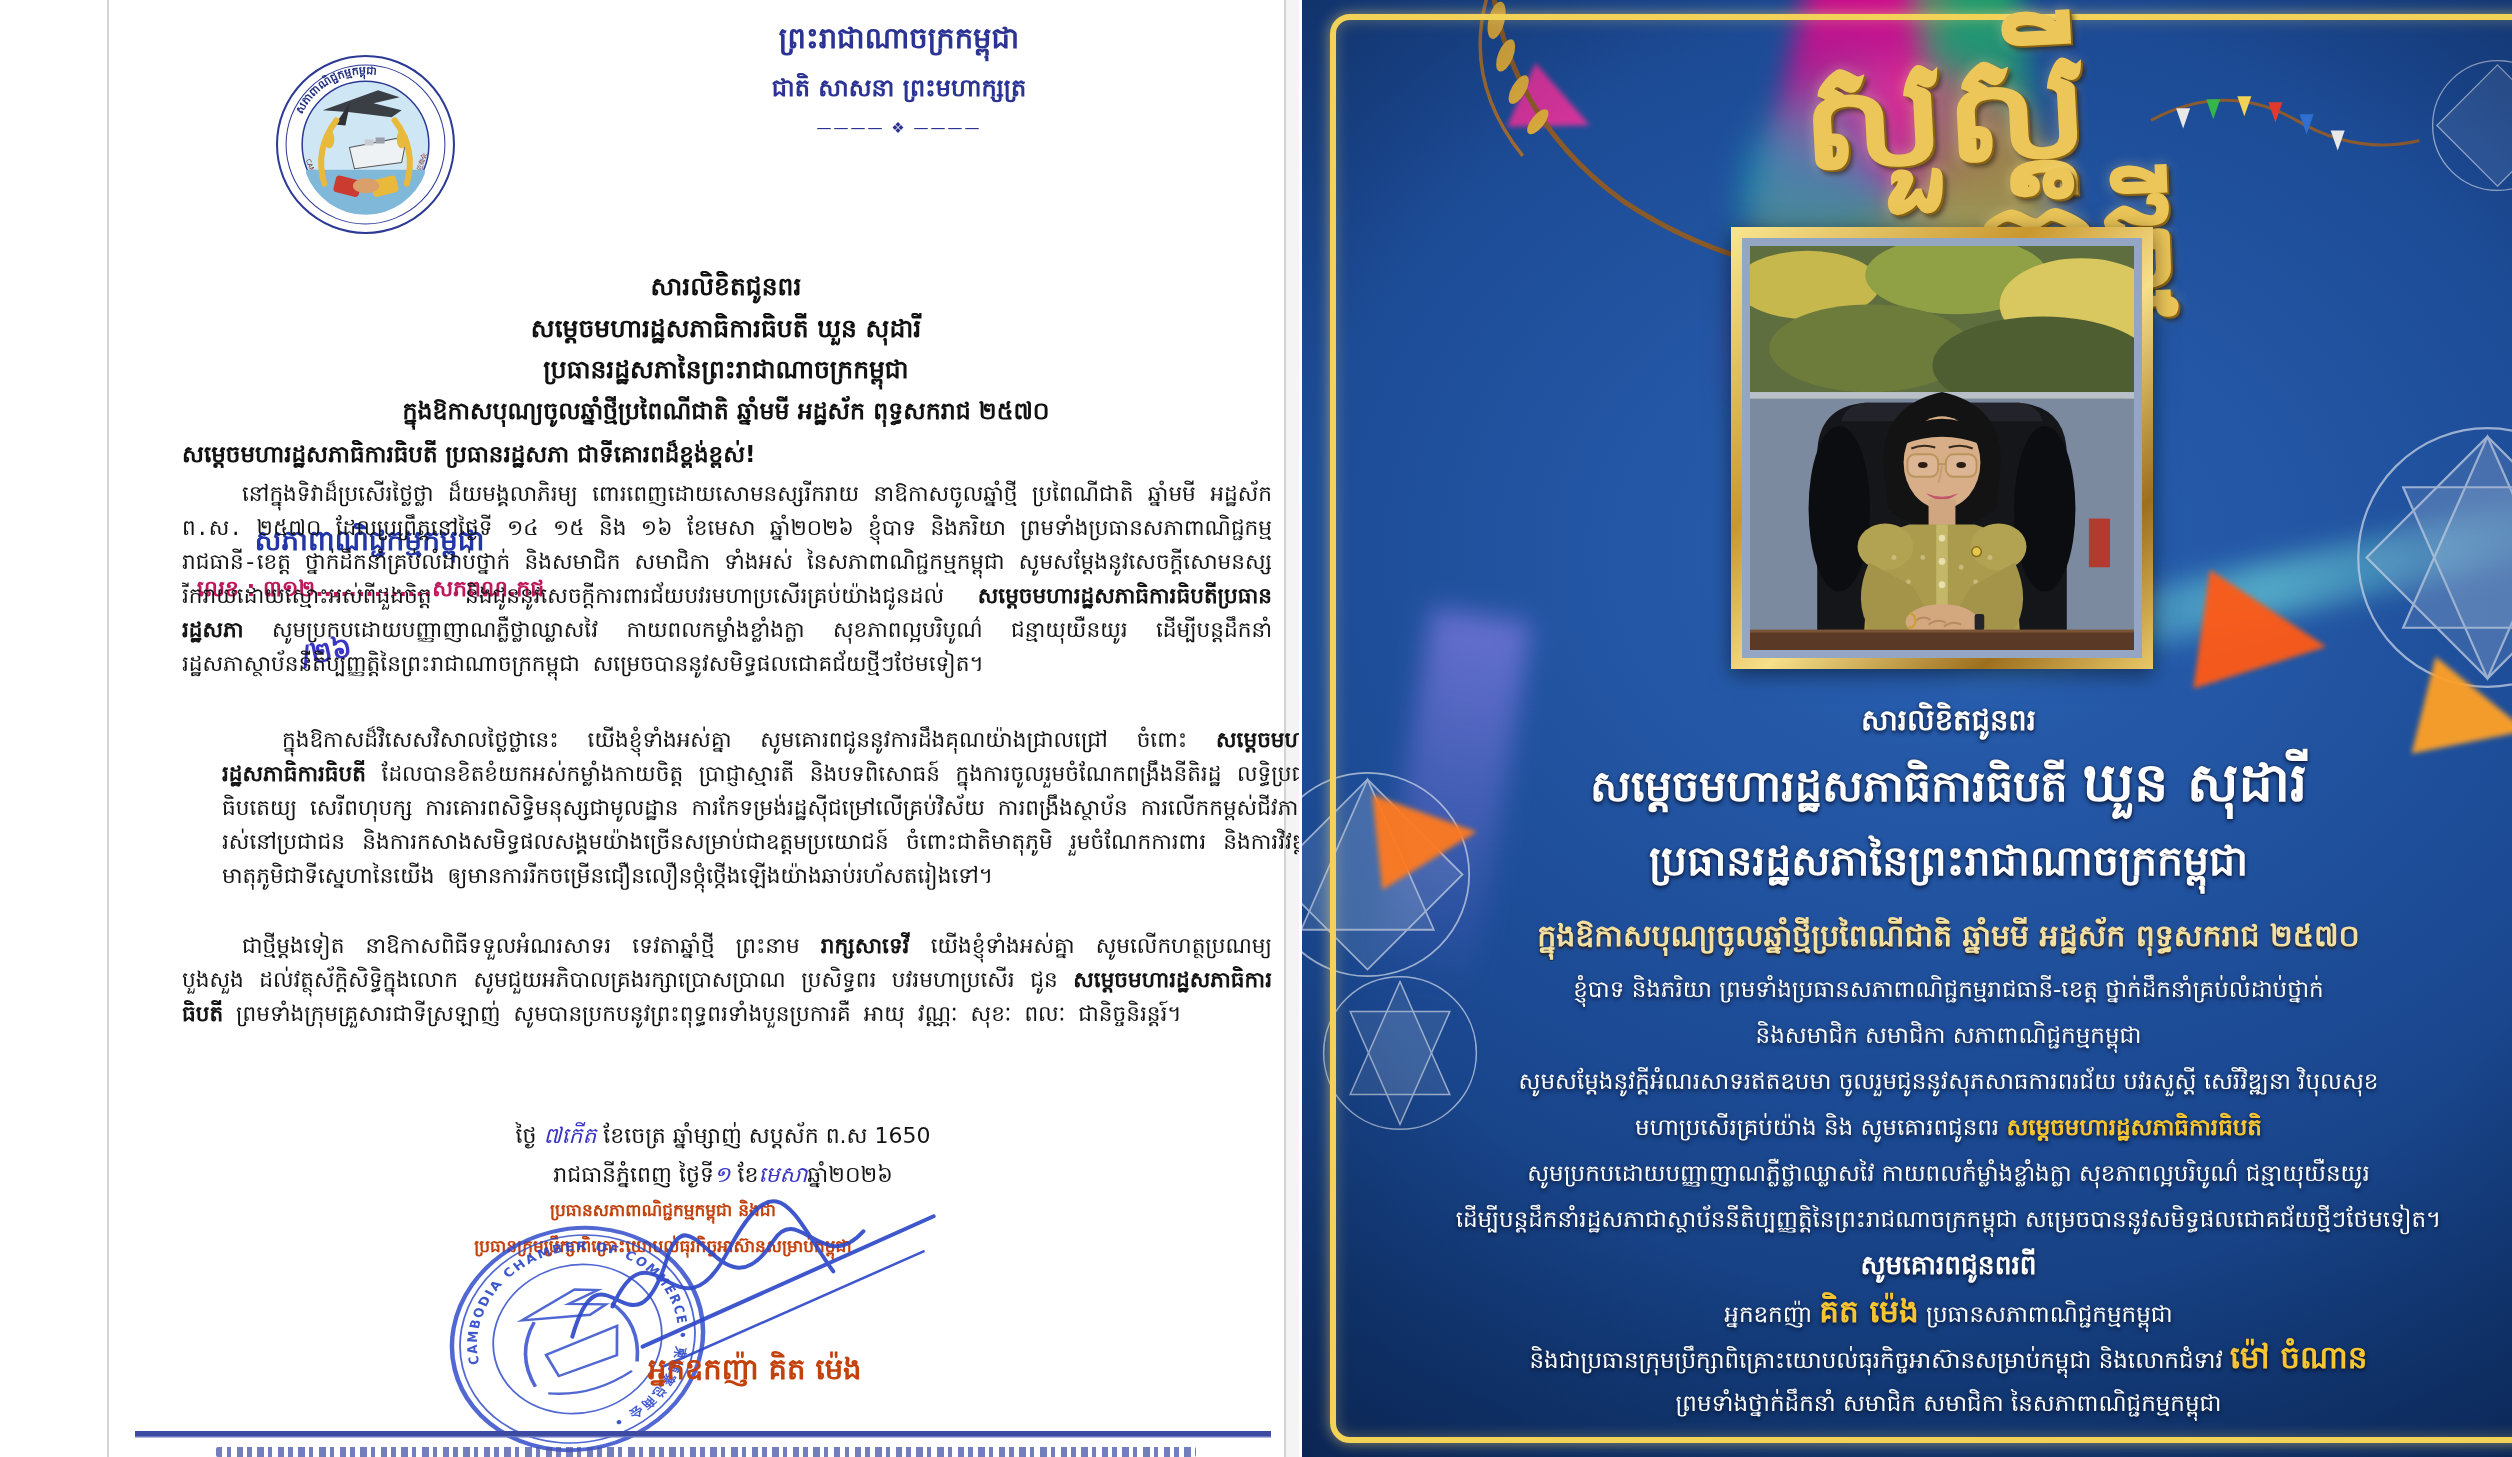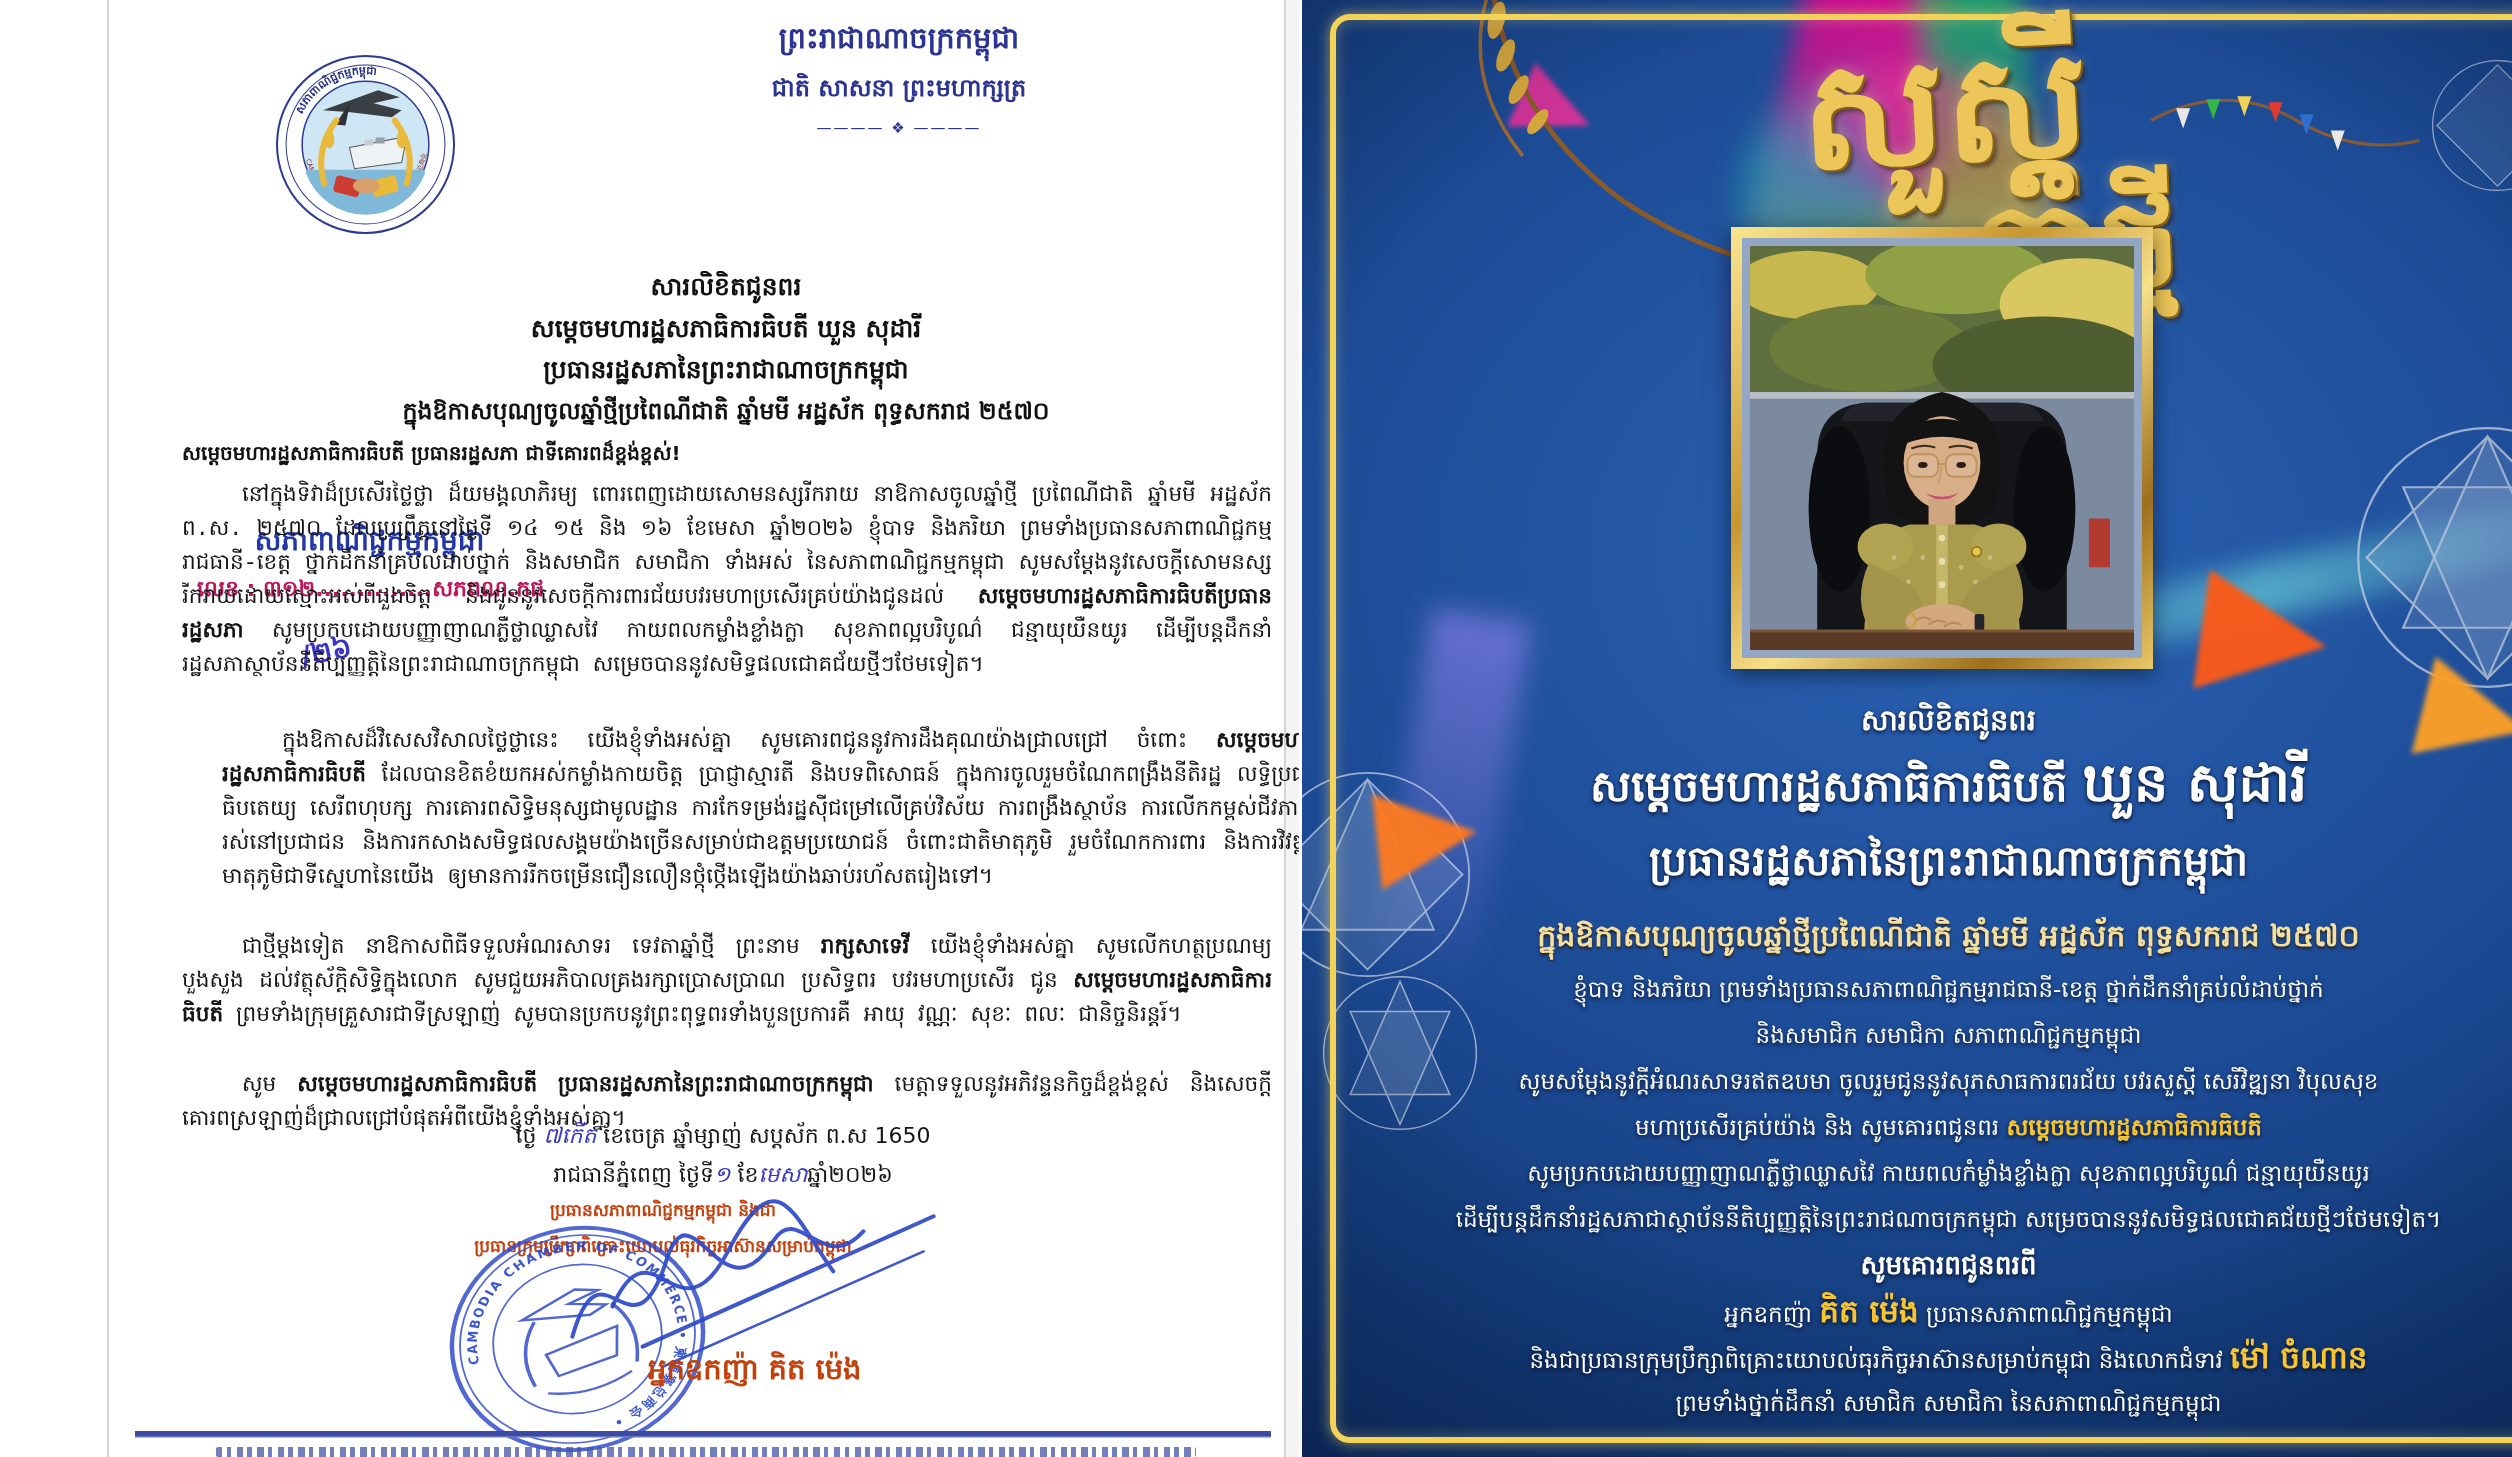--- a/index.html
+++ b/index.html
@@ -24,21 +24,21 @@
             color:#be185d;white-space:nowrap;overflow:hidden;}
   .ref-hand{position:absolute;left:301px;top:634px;font-size:28px;color:#3b35c5;
             transform:rotate(-12deg);font-weight:700;font-family:"DejaVu Serif",serif;}
 
   .title-block{position:absolute;left:181px;width:1090px;text-align:center;color:#111;}
   .t-line{font-weight:800;white-space:nowrap;overflow:hidden;}
   #title1{top:271px;font-size:25px;}
   #title2{top:313px;font-size:25px;}
   #title3{top:354px;font-size:25px;}
   #title4{top:396px;font-size:23.6px;}
-  .salutation{position:absolute;left:182px;top:440px;width:1090px;font-size:20px;font-weight:800;
+  .salutation{position:absolute;left:182px;top:440px;width:1090px;font-size:23px;font-weight:800;
               color:#111;white-space:nowrap;overflow:hidden;}
 
   .para{position:absolute;left:182px;width:1090px;font-size:21.6px;line-height:34px;color:#141414;
         text-align:justify;overflow:hidden;font-family:Liberation Mono, monospace;}
   .para .indent{display:inline-block;width:60px;}
   #para1{top:478px;height:242px;}
   #para2{top:724px;height:208px;margin-left:40px;}
   #para3{top:930px;height:140px;}
   #para4{top:1068px;height:70px;}
   .seg-b{font-weight:800;}
@@ -185,21 +185,20 @@
     <div id="title1" class="title-block t-line" style="position:absolute;">សារលិខិតជូនពរ</div>
     <div id="title2" class="title-block t-line" style="position:absolute;">សម្តេចមហារដ្ឋសភាធិការធិបតី ឃួន សុដារី</div>
     <div id="title3" class="title-block t-line" style="position:absolute;">ប្រធានរដ្ឋសភានៃព្រះរាជាណាចក្រកម្ពុជា</div>
     <div id="title4" class="title-block t-line" style="position:absolute;">ក្នុងឱកាសបុណ្យចូលឆ្នាំថ្មីប្រពៃណីជាតិ ឆ្នាំមមី អដ្ឋស័ក ពុទ្ធសករាជ ២៥៧០</div>
 
     <div class="salutation">សម្តេចមហារដ្ឋសភាធិការធិបតី ប្រធានរដ្ឋសភា ជាទីគោរពដ៏ខ្ពង់ខ្ពស់!</div>
 
     <div id="para1" class="para"><span class="indent"></span><span>នៅក្នុងទិវាដ៏ប្រសើរថ្លៃថ្លា ដ៏យមង្គលាភិរម្យ ពោរពេញដោយសោមនស្សរីករាយ នាឱកាសចូលឆ្នាំថ្មី ប្រពៃណីជាតិ ឆ្នាំមមី អដ្ឋស័ក ព.ស. ២៥៧០ ដែលប្រព្រឹត្តនៅថ្ងៃទី ១៤ ១៥ និង ១៦ ខែមេសា ឆ្នាំ២០២៦ ខ្ញុំបាទ និងភរិយា ព្រមទាំងប្រធានសភាពាណិជ្ជកម្មរាជធានី-ខេត្ត ថ្នាក់ដឹកនាំគ្រប់លំដាប់ថ្នាក់ និងសមាជិក សមាជិកា ទាំងអស់ នៃសភាពាណិជ្ជកម្មកម្ពុជា សូមសម្តែងនូវសេចក្តីសោមនស្សរីករាយដោយស្មោះអស់ពីដួងចិត្ត និងជូននូវសេចក្ដីការពារជ័យបវរមហាប្រសើរគ្រប់យ៉ាងជូនដល់ </span><span class="seg-b">សម្តេចមហារដ្ឋសភាធិការធិបតីប្រធានរដ្ឋសភា</span><span> សូមប្រកបដោយបញ្ញាញាណភ្លឺថ្លាឈ្លាសវៃ កាយពលកម្លាំងខ្លាំងក្លា សុខភាពល្អបរិបូណ៌ ជន្មាយុយឺនយូរ ដើម្បីបន្តដឹកនាំរដ្ឋសភាស្ថាប័ននីតិប្បញ្ញត្តិនៃព្រះរាជាណាចក្រកម្ពុជា សម្រេចបាននូវសមិទ្ធផលជោគជ័យថ្មីៗថែមទៀត។</span></div>
     <div id="para2" class="para"><span class="indent"></span><span>ក្នុងឱកាសដ៏វិសេសវិសាលថ្លៃថ្លានេះ យើងខ្ញុំទាំងអស់គ្នា សូមគោរពជូននូវការដឹងគុណយ៉ាងជ្រាលជ្រៅ ចំពោះ </span><span class="seg-b">សម្តេចមហារដ្ឋសភាធិការធិបតី</span><span> ដែលបានខិតខំយកអស់កម្លាំងកាយចិត្ត ប្រាជ្ញាស្មារតី និងបទពិសោធន៍ ក្នុងការចូលរួមចំណែកពង្រឹងនីតិរដ្ឋ លទ្ធិប្រជាធិបតេយ្យ សេរីពហុបក្ស ការគោរពសិទ្ធិមនុស្សជាមូលដ្ឋាន ការកែទម្រង់រដ្ឋស៊ីជម្រៅលើគ្រប់វិស័យ ការពង្រឹងស្ថាប័ន ការលើកកម្ពស់ជីវភាពរស់នៅប្រជាជន និងការកសាងសមិទ្ធផលសង្គមយ៉ាងច្រើនសម្រាប់ជាឧត្តមប្រយោជន៍ ចំពោះជាតិមាតុភូមិ រួមចំណែកការពារ និងការវិវឌ្ឍមាតុភូមិជាទីស្នេហានៃយើង ឲ្យមានការរីកចម្រើនជឿនលឿនថ្កុំថ្កើងឡើងយ៉ាងឆាប់រហ័សតរៀងទៅ។</span></div>
     <div id="para3" class="para"><span class="indent"></span><span>ជាថ្មីម្តងទៀត នាឱកាសពិធីទទួលអំណរសាទរ ទេវតាឆ្នាំថ្មី ព្រះនាម </span><span class="seg-b">រាក្សសាទេវី</span><span> យើងខ្ញុំទាំងអស់គ្នា សូមលើកហត្ថប្រណម្យបួងសួង ដល់វត្ថុស័ក្តិសិទ្ធិក្នុងលោក សូមជួយអភិបាលគ្រងរក្សាប្រោសប្រាណ ប្រសិទ្ធពរ បវរមហាប្រសើរ ជូន </span><span class="seg-b">សម្តេចមហារដ្ឋសភាធិការធិបតី</span><span> ព្រមទាំងក្រុមគ្រួសារជាទីស្រឡាញ់ សូមបានប្រកបនូវព្រះពុទ្ធពរទាំងបួនប្រការគឺ អាយុ វណ្ណៈ សុខៈ ពលៈ ជានិច្ចនិរន្តរ៍។</span></div>
-    <div id="para4" class="para"><span class="indent"></span><span>សូម </span><span class="seg-b">សម្តេចមហារដ្ឋសភាធិការធិបតី ប្រធានរដ្ឋសភានៃព្រះរាជាណាចក្រកម្ពុជា</span><span> មេត្តាទទួលនូវអភិវន្ទនកិច្ចដ៏ខ្ពង់ខ្ពស់ និងសេចក្តីគោរពស្រឡាញ់ដ៏ជ្រាលជ្រៅបំផុតអំពីយើងខ្ញុំទាំងអស់គ្នា។</span></div>
 
     <div id="date1" class="date-block"><span>ថ្ងៃ </span><span class="seg-hand">៧កើត</span><span> ខែចេត្រ ឆ្នាំម្សាញ់ សប្ដស័ក ព.ស 1650</span></div>
     <div id="date2" class="date-block"><span>រាជធានីភ្នំពេញ ថ្ងៃទី</span><span class="seg-hand">១</span><span> ខែ</span><span class="seg-hand">មេសា</span><span>ឆ្នាំ២០២៦</span></div>
     <div id="signer1" class="signer-line">ប្រធានសភាពាណិជ្ជកម្មកម្ពុជា និងជា</div>
     <div id="signer2" class="signer-line">ប្រធានក្រុមប្រឹក្សាពិគ្រោះយោបល់ធុរកិច្ចអាស៊ានសម្រាប់កម្ពុជា</div>
 
     <div class="stamp-wrap">
       <svg viewBox="0 0 300 300" width="271" height="236" preserveAspectRatio="none">
         <defs>
             <path id="stampRing" d="M 150,150 m -112,0 a 112,112 0 1,1 224,0 a 112,112 0 1,1 -224,0"></path>

